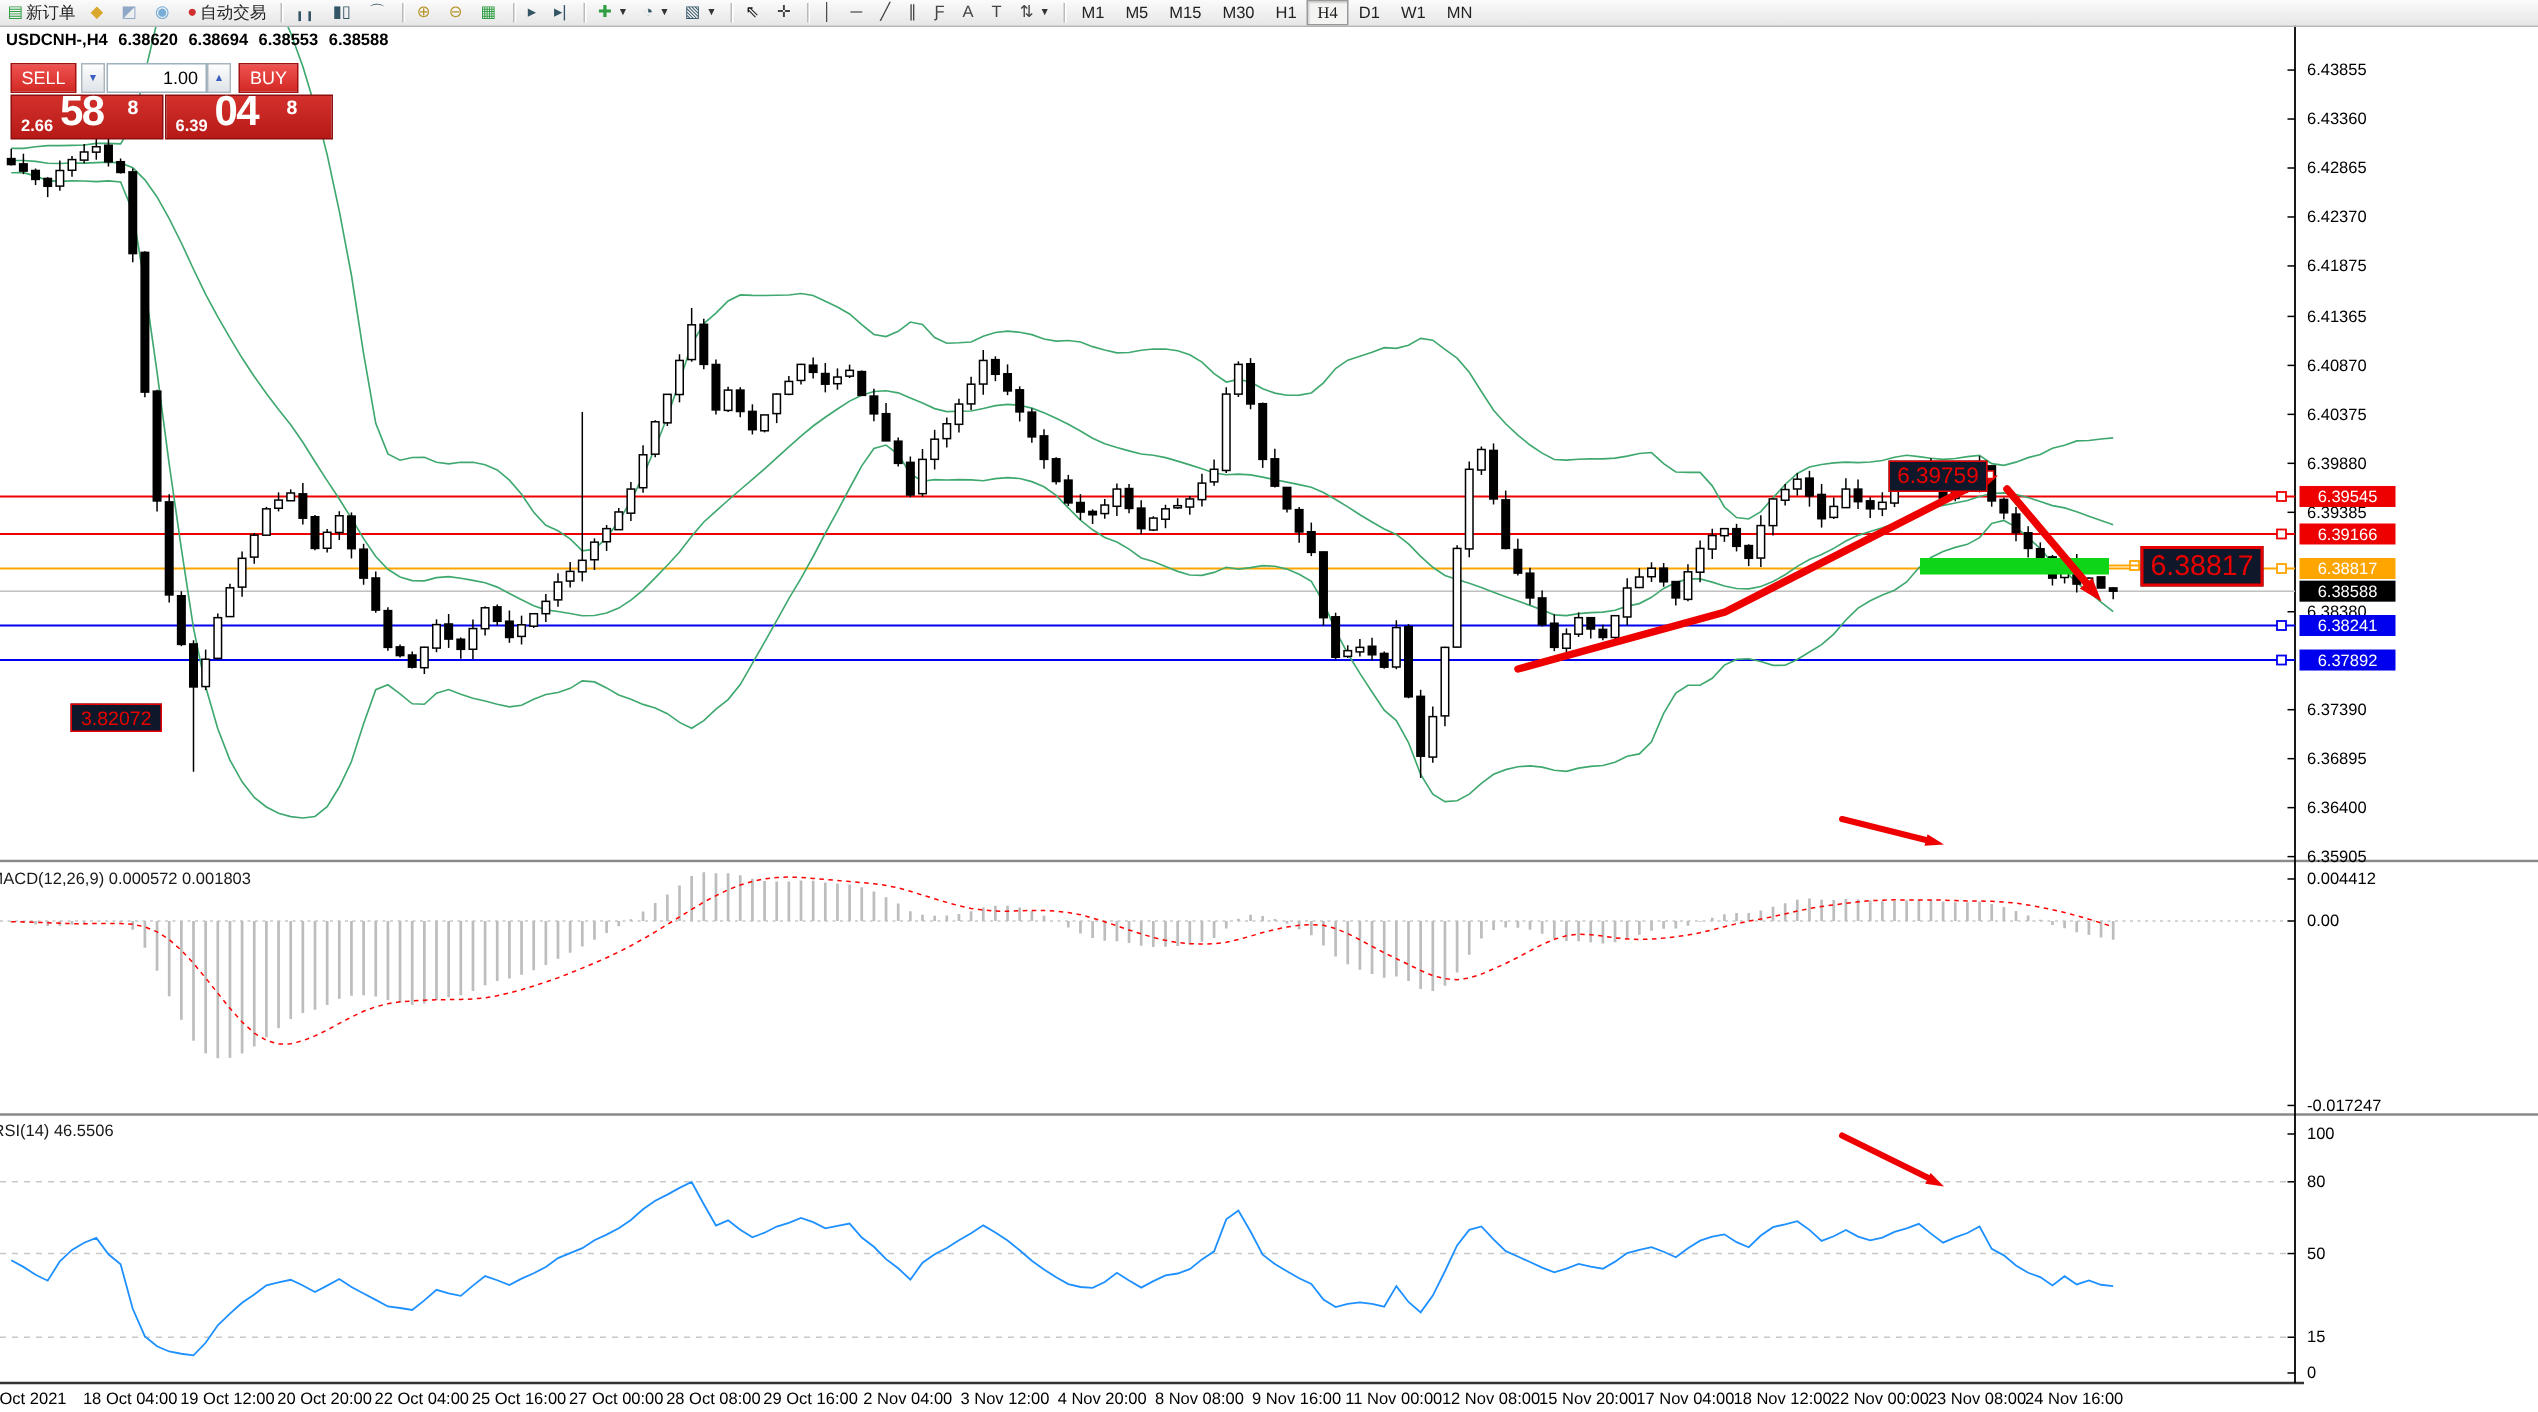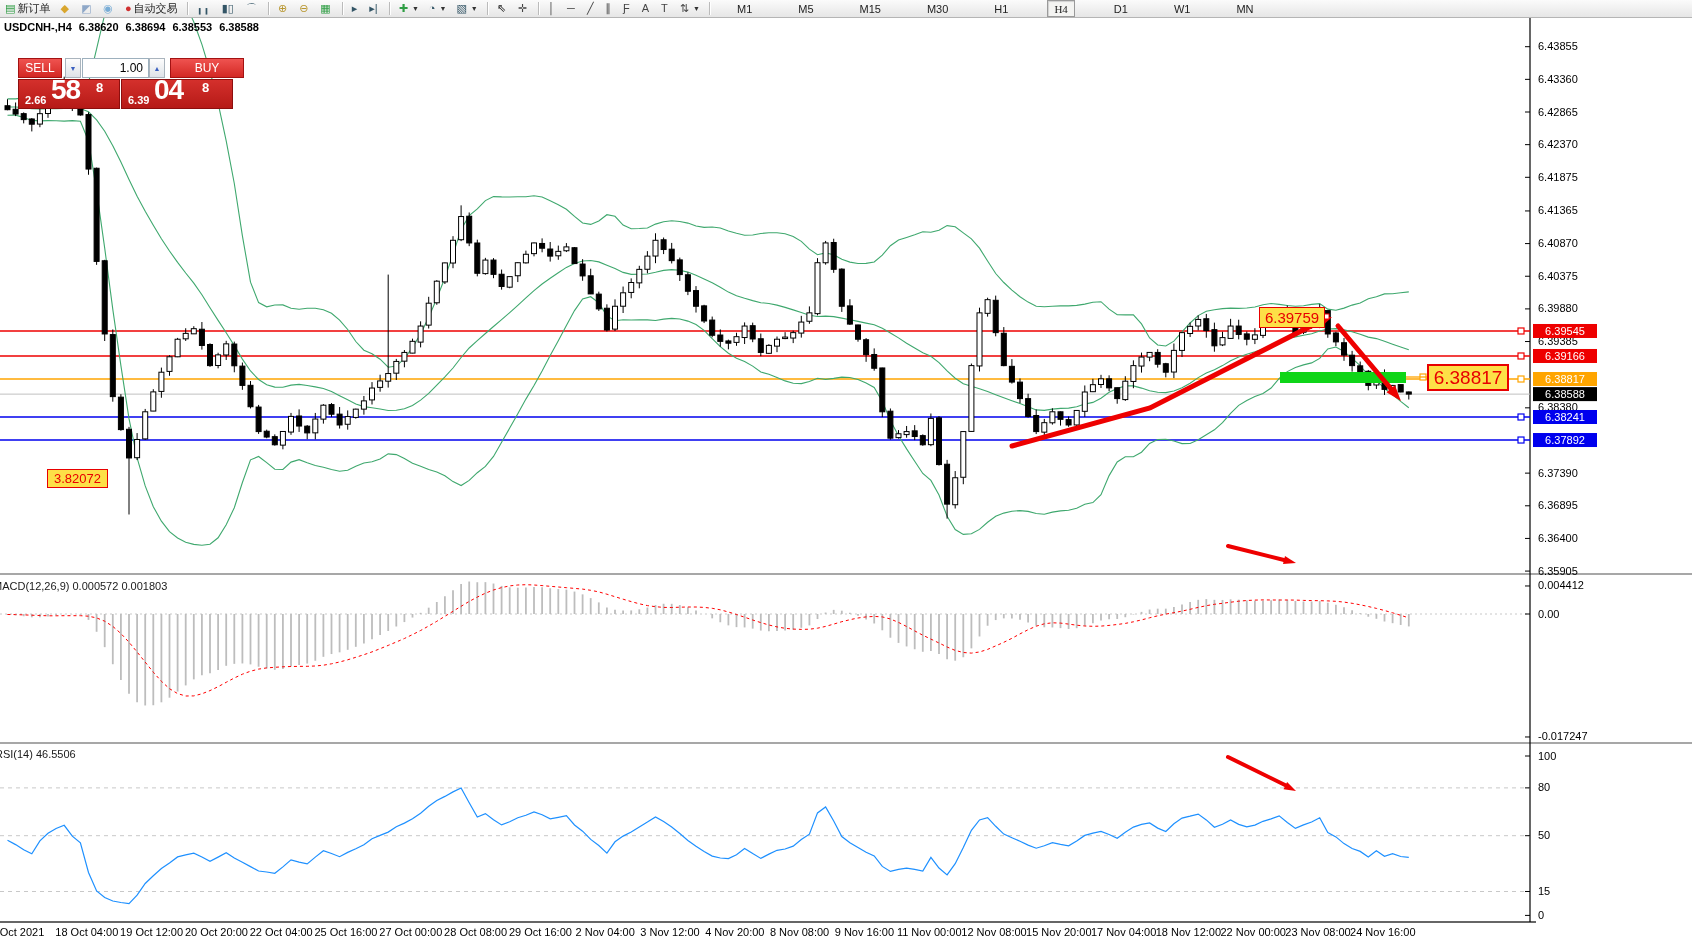--- a/index.html
+++ b/index.html
@@ -9,49 +9,49 @@
   #toolbar{position:absolute;left:0;top:0;width:1692px;height:17px;
     background:linear-gradient(#fbfbfb,#e6e6e6);border-bottom:1px solid #b5b5b5;
     display:flex;align-items:center;font-size:11px;color:#222;z-index:5;}
   .tb-btn{display:inline-flex;align-items:center;height:15px;padding:0 3px;margin:0 1px;
     border:1px solid transparent;border-radius:2px;white-space:nowrap;cursor:default;}
   .tb-glyph{font-size:11px;line-height:13px;margin-right:2px;}
   .tb-label{font-size:11px;}
   .tb-dd{font-size:7px;color:#333;margin-left:2px;}
   .tb-sep{width:1px;height:13px;background:#bbb;margin:0 4px;box-shadow:1px 0 0 #fff;}
   .tf-btn{padding:0 6px;height:15px;display:inline-flex;align-items:center;font-size:11px;
-    border:1px solid transparent;margin:16px;}
+    border:1px solid transparent;margin:0;}
   .tf-btn.active{background:#f4f4f2;border:1px solid #9a9a9a;box-shadow:inset 1px 1px 1px #d0d0d0;font-family:Liberation Serif, serif;}
   
   #quote{position:absolute;left:4px;top:21px;font-size:11px;font-weight:bold;color:#000;z-index:4;text-align:right;}
   #quote span{margin-right:7px;}
   
-  #trade{position:absolute;left:18px;top:42px;width:215px;z-index:4;margin-top:16px;}
+  #trade{position:absolute;left:7px;top:42px;width:215px;z-index:4;}
   .t-row1{position:relative;height:20px;}
   .t-sell,.t-buy{position:absolute;top:0;height:20px;background:linear-gradient(#ef5350,#d32824);
     color:#fff;font-size:12px;display:flex;align-items:center;justify-content:center;
     border:1px solid #a31212;box-sizing:border-box;}
   .t-sell{left:0;width:44px;}
-  .t-buy{left:152px;width:74px;}
+  .t-buy{left:152px;width:40px;}
   .t-spin{position:absolute;top:0;width:16px;height:20px;background:linear-gradient(#fdfdfd,#dfe3e8);
     border:1px solid #aab4bd;box-sizing:border-box;color:#3b5fc0;font-size:7px;
     display:flex;align-items:center;justify-content:center;}
   .t-vol{position:absolute;left:64px;top:0;width:67px;height:20px;background:#fff;
     border:1px solid #9db0bd;box-sizing:border-box;font-size:12px;color:#000;
     display:flex;align-items:center;justify-content:flex-end;padding-right:5px;}
   .t-row2{position:relative;margin-top:1px;height:30px;}
   .t-big{position:absolute;top:0;height:30px;background:linear-gradient(#d4302c,#b61a17);
     border:1px solid #8d0e0e;box-sizing:border-box;color:#fff;}
   .t-big.left{left:0;width:102px;}
   .t-big.right{left:103px;width:112px;}
   .t-pfx{position:absolute;left:6px;bottom:2px;font-size:11px;font-weight:bold;}
   .t-big-num{position:absolute;left:32px;top:-6px;font-size:28px;font-weight:bold;letter-spacing:-1px;}
   .t-sup{position:absolute;font-size:13px;font-weight:bold;top:0px;}
   
-  .ann{position:absolute;background:#fde047;color:#e80000;border:2px solid #e80000;
+  .ann{position:absolute;background:#0f172a;color:#e80000;border:2px solid #e80000;
        display:flex;align-items:center;justify-content:center;z-index:3;font-weight:normal;}
   #ann-peak{left:1259px;top:307px;width:64px;height:19px;font-size:15px;border-width:1px;}
   #ann-support{left:1427px;top:364px;width:78px;height:23px;font-size:19px;}
   #ann-low{left:47px;top:469px;width:59px;height:17px;font-size:13px;border-width:1px;}
   
   .pane-label{position:absolute;font-size:11px;color:#1a1a1a;z-index:3;white-space:nowrap;}
   #macd-label{left:-7px;top:580px;}
   #rsi-label{left:-5px;top:748px;}
   svg{position:absolute;left:0;top:0;z-index:1;}
   text{font-family:"Liberation Sans","DejaVu Sans",sans-serif;}

